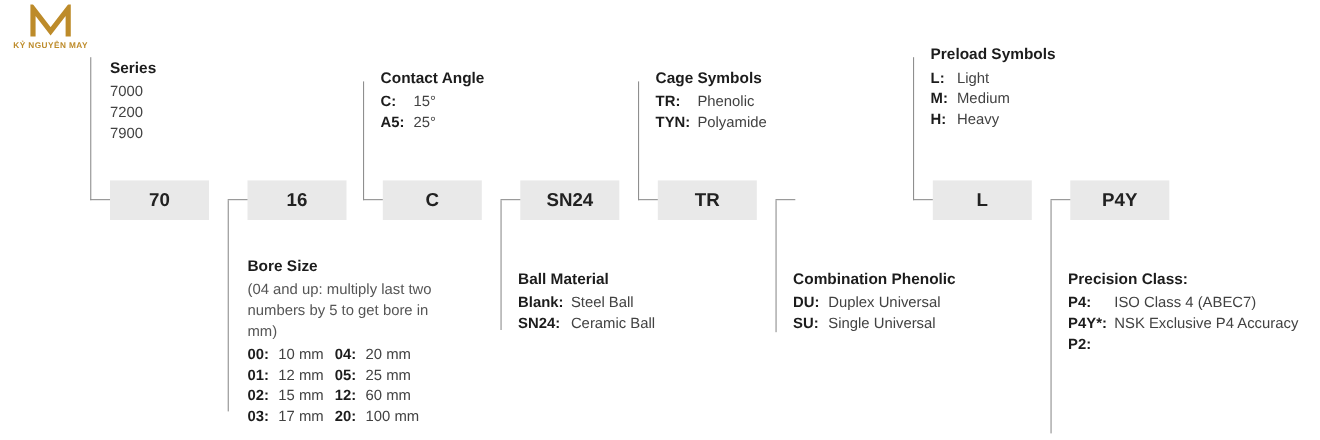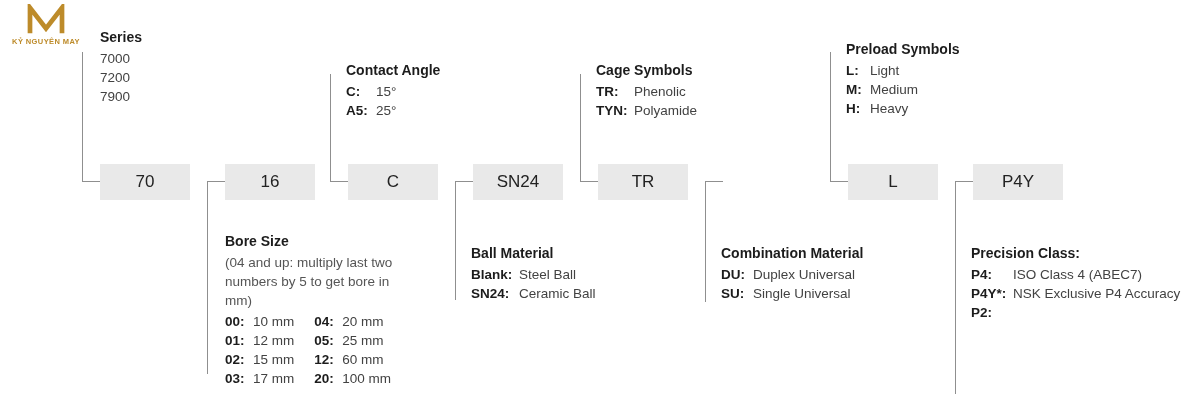--- a/index.html
+++ b/index.html
@@ -8,21 +8,21 @@
   .canvas { position:relative; width:1200px; height:400px; background:#fff; overflow:hidden; }
 
   
   .logo { position:absolute; left:10px; top:4px; width:72px; text-align:center; }
   .logo svg { display:block; margin:0 auto; }
   .logo-text { font-size:7.5px; font-weight:bold; letter-spacing:0.4px; color:#bd8b2a; margin-top:1px; white-space:nowrap; }
 
   
   .code-box { position:absolute; top:164px; width:90px; height:36px; background:#e9e9e9;
               display:flex; align-items:center; justify-content:center;
-              font-weight:normal; font-size:17px; color:#222; }
+              font-weight:bold; font-size:17px; color:#222; }
   .b1{left:100px}.b2{left:225px}.b3{left:348px}.b4{left:473px}
   .b5{left:598px}.b6{left:723px}.b7{left:848px}.b8{left:973px}
 
   
   .hline { position:absolute; top:181px; width:18px; height:1px; background:#8f8f8f; }
   .h1{left:82px}.h2{left:207px}.h3{left:330px}.h4{left:455px}
   .h5{left:580px}.h6{left:705px}.h7{left:830px}.h8{left:955px}
   .vline { position:absolute; width:1px; background:#8f8f8f; }
   .v1{left:82px;top:52px;height:130px}
   .v2{left:207px;top:182px;height:192px}
@@ -34,26 +34,26 @@
   .v8{left:955px;top:182px;height:212px}
 
   
   .callout { position:absolute; font-size:13.5px; color:#424242; line-height:19px; }
   .callout .title { font-weight:bold; font-size:14px; color:#1c1c1c; margin-bottom:2px; white-space:nowrap; }
   .kv { display:flex; }
   .kv .k { font-weight:bold; color:#1c1c1c; flex:0 0 auto; }
   .kv .v { white-space:pre-line; }
   .note { color:#555; margin-bottom:2px; }
 
-  .c-series{left:100px;top:28px}
+  .c-series{left:100px;top:52px}
   .c-contact{left:346px;top:61px}  .c-contact .k{width:30px}
   .c-cage{left:596px;top:61px}     .c-cage .k{width:38px}
   .c-preload{left:846px;top:40px}  .c-preload .k{width:24px}
   .c-bore{left:225px;top:232px;width:180px} .c-bore .k{width:28px}
-  .bore-rows{display:flex; gap:20px; margin-top:1px;}
+  .bore-rows{display:flex; gap:10px; margin-top:1px;}
   .c-ball{left:471px;top:244px}    .c-ball .k{width:48px}
   .c-comb{left:721px;top:244px}    .c-comb .k{width:32px}
   .c-precision{left:971px;top:244px;width:222px} .c-precision .k{width:42px}
 </style>
 </head>
 <body>
 
 <div class="canvas">
 
   <div class="logo">
@@ -184,21 +184,21 @@
       <span class="k">Blank:</span>
       <span class="v">Steel Ball</span>
     </div>
     <div class="kv">
       <span class="k">SN24:</span>
       <span class="v">Ceramic Ball</span>
     </div>
   </div>
 
   <div class="callout c-comb">
-    <div class="title">Combination Material</div>
+    <div class="title">Combination Phenolic</div>
     <div class="kv">
       <span class="k">DU:</span>
       <span class="v">Duplex Universal</span>
     </div>
     <div class="kv">
       <span class="k">SU:</span>
       <span class="v">Single Universal</span>
     </div>
   </div>
 

